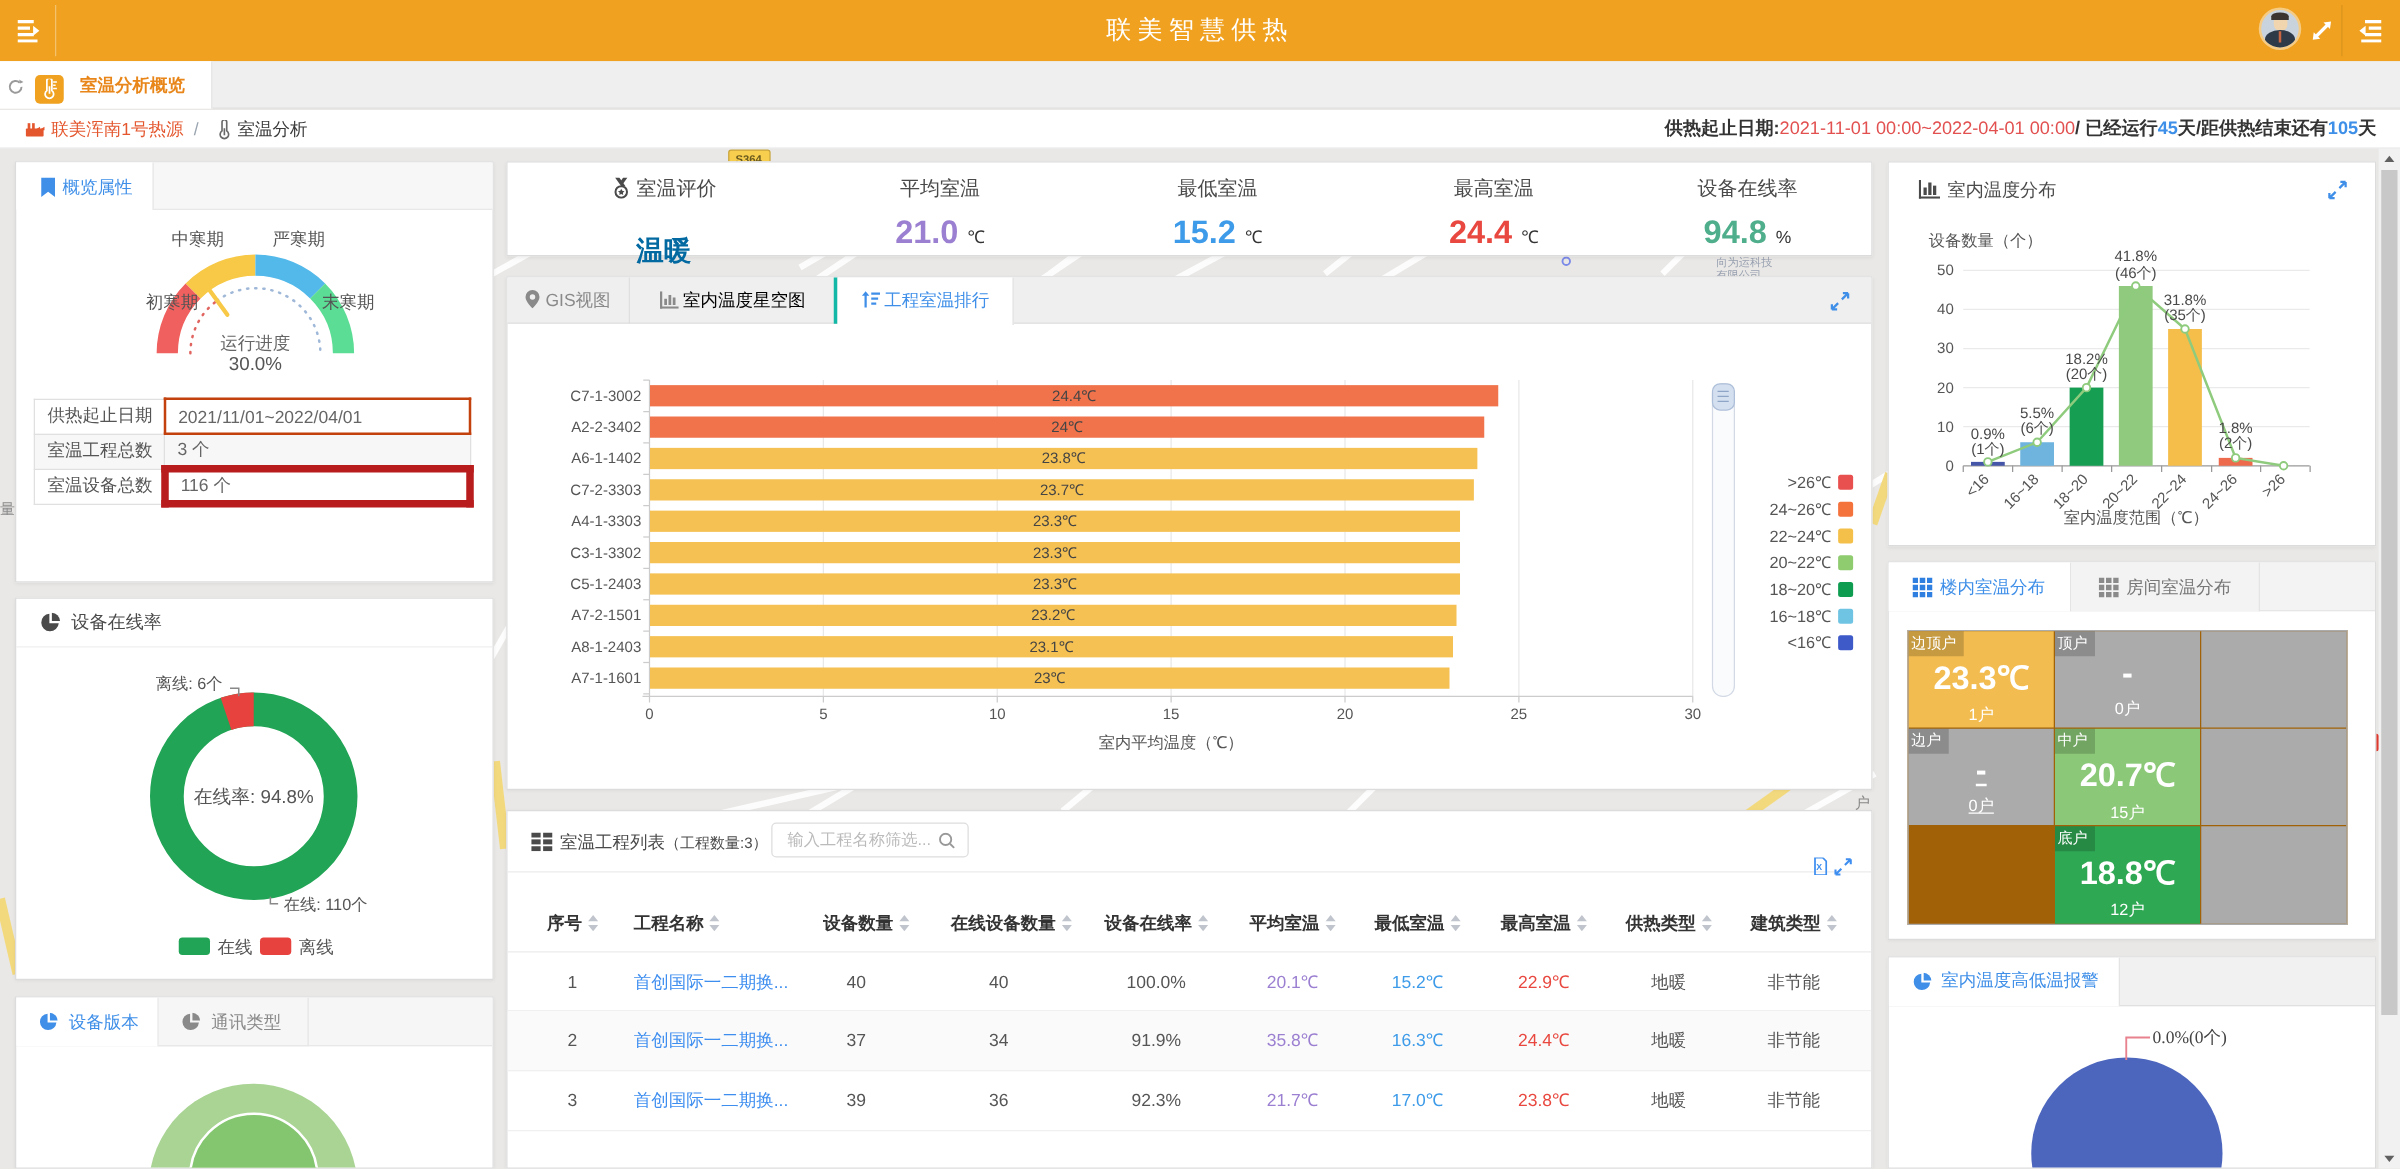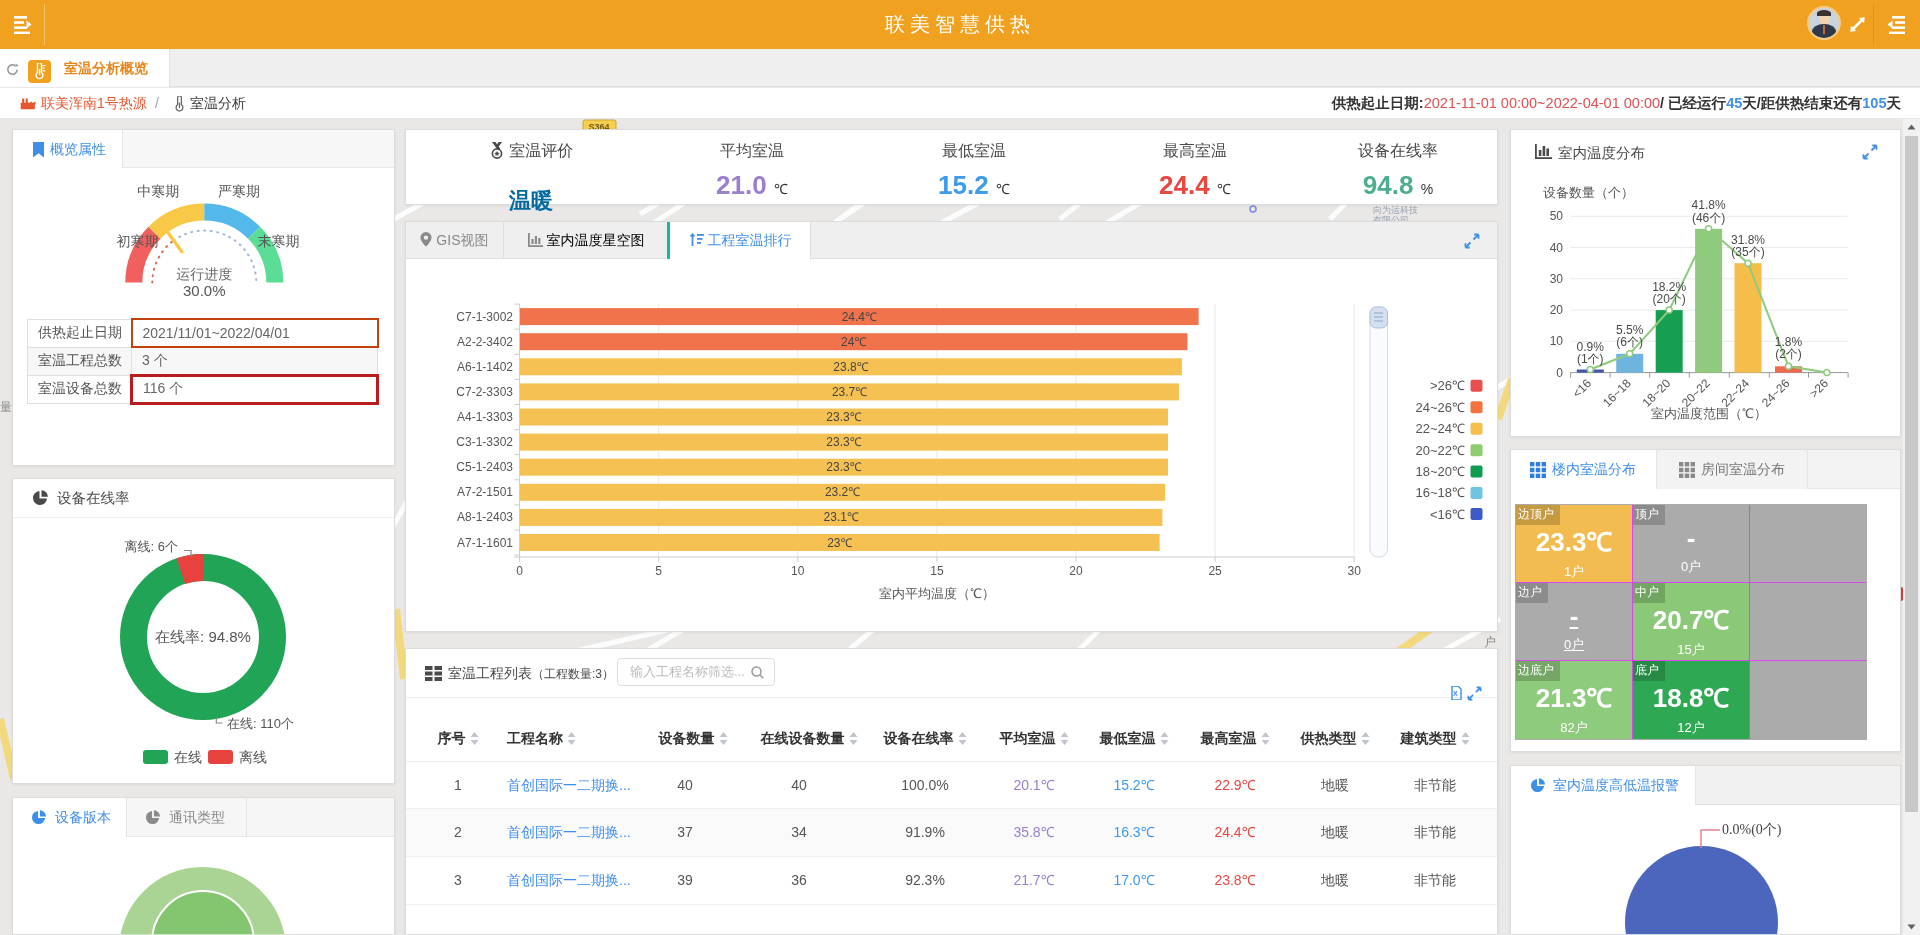--- a/index.html
+++ b/index.html
@@ -173,21 +173,21 @@
         <tr style="height:28px;">
           <td style="border:1px solid #E0E0E0;color:#555;padding-left:10px;width:104px;">供热起止日期</td>
           <td style="border:2px solid #c2410c;color:#666;padding-left:10px;">2021/11/01~2022/04/01</td>
         </tr>
     <tr style="height:28px;background:#F7F7F7;">
           <td style="border:1px solid #E0E0E0;color:#555;padding-left:10px;">室温工程总数</td>
           <td style="border:1px solid #E0E0E0;color:#666;padding-left:10px;">3 个</td>
         </tr>
     <tr style="height:28px;">
           <td style="border:1px solid #E0E0E0;color:#555;padding-left:10px;">室温设备总数</td>
-          <td style="border:3px solid #b91c1c;color:#666;padding-left:10px;">116 个</td>
+          <td style="border:6px solid #b91c1c;color:#666;padding-left:10px;">116 个</td>
         </tr>
   </tbody>
     </table>
 </div>
 
 <div class="panel" style="left:12px;top:478px;width:383px;height:306px;">
   <div class="abs" style="left:0;top:0;width:381px;height:39px;border-bottom:1px solid #EFEFEF;"></div>
   <svg class="abs" style="left:19px;top:11px" width="17" height="17" viewBox="0 0 17 17">
     <path d="M7.5 1 A 7 7 0 1 0 15 8.5 L 7.5 8.5 Z" fill="#4a4a4a"></path>
     <path d="M9.5 0.2 A 7 7 0 0 1 16 6.8 L 9.5 6.8 Z" fill="#4a4a4a"></path>
@@ -632,21 +632,21 @@
         <rect x="0" y="5.8" width="4.4" height="4.4"></rect>
         <rect x="5.8" y="5.8" width="4.4" height="4.4"></rect>
         <rect x="11.6" y="5.8" width="4.4" height="4.4"></rect>
         <rect x="0" y="11.6" width="4.4" height="4.4"></rect>
         <rect x="5.8" y="11.6" width="4.4" height="4.4"></rect>
         <rect x="11.6" y="11.6" width="4.4" height="4.4"></rect>
       </g>
     </svg>
   <div class="abs" style="left:190px;top:0;height:39px;line-height:39px;font-size:14px;color:#777;">房间室温分布</div>
 
-  <div class="abs" style="left:4px;top:54px;width:352px;height:236px;border:1px solid #ABABAB;background:#d946ef;">
+  <div class="abs" style="left:15px;top:54px;width:352px;height:236px;border:1px solid #ABABAB;background:#a16207;">
     <div class="cell" style="left:0;top:0;background:#F2BC50;">
         <span class="tag">边顶户</span>
         <div class="cv">23.3℃</div>
         <div class="cn">1户</div>
       </div>
     <div class="cell" style="left:117px;top:0;background:#ABABAB;">
         <span class="tag">顶户</span>
         <div class="cv">-</div>
         <div class="cn">0户</div>
       </div>
@@ -655,25 +655,20 @@
         <span class="tag">边户</span>
         <div class="cv">-</div>
         <div class="cn">0户</div>
       </div>
     <div class="cell" style="left:117px;top:78px;background:#8BC878;">
         <span class="tag">中户</span>
         <div class="cv">20.7℃</div>
         <div class="cn">15户</div>
       </div>
     <div class="cell" style="left:234px;top:78px;width:116px;background:#ABABAB;"></div>
-    <div class="cell" style="left:0;top:156px;height:78px;background:#8FCB7D;">
-        <span class="tag">边底户</span>
-        <div class="cv">21.3℃</div>
-        <div class="cn">82户</div>
-      </div>
     <div class="cell" style="left:117px;top:156px;height:78px;background:#2FA854;">
         <span class="tag">底户</span>
         <div class="cv">18.8℃</div>
         <div class="cn">12户</div>
       </div>
     <div class="cell" style="left:234px;top:156px;width:116px;height:78px;background:#ABABAB;"></div>
   </div>
 </div>
 
 <div class="panel" style="left:1510px;top:765px;width:391px;height:170px;overflow:hidden;font-family:Liberation Serif, serif;">

